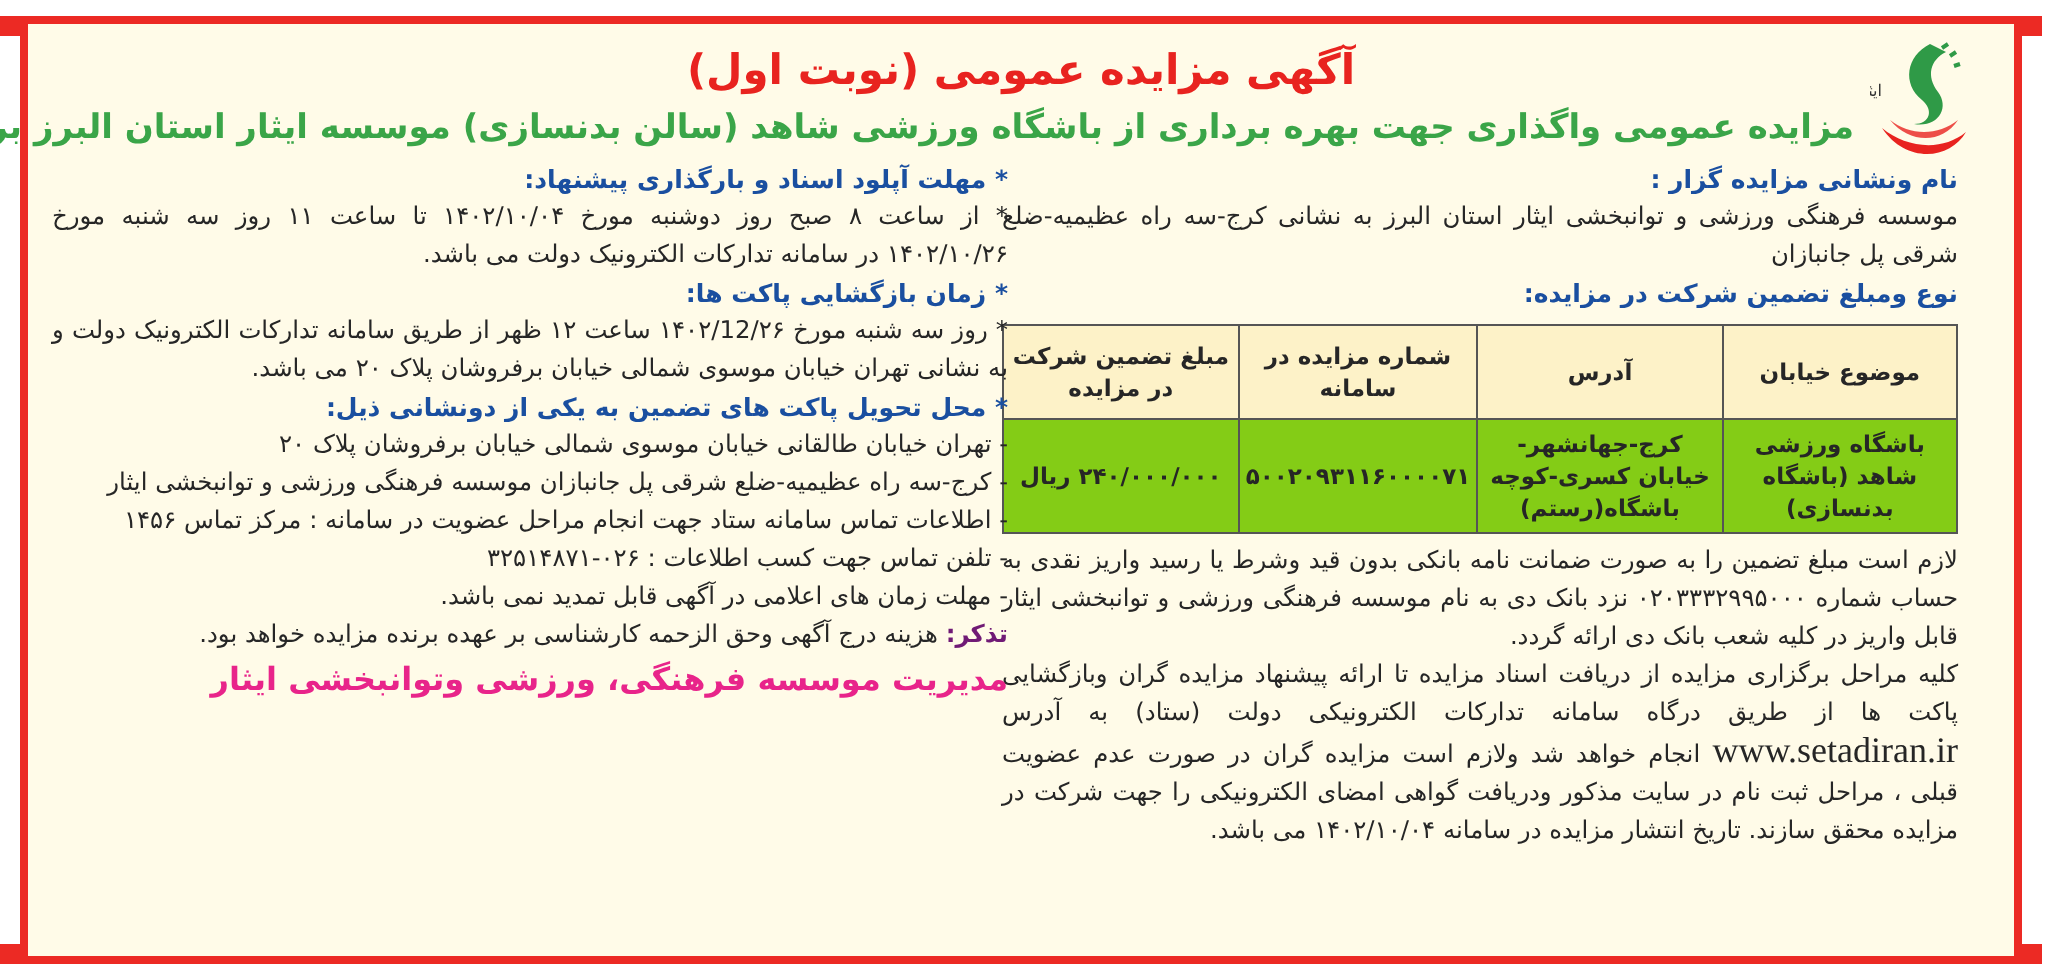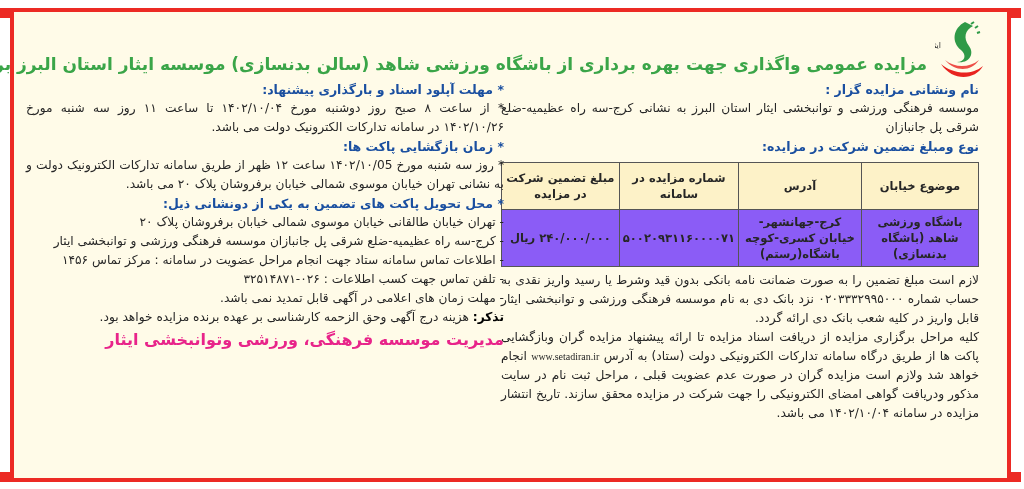--- a/index.html
+++ b/index.html
@@ -36,34 +36,34 @@
   .col {
     position: absolute; top: 68px;
     font-size: 12.2px; line-height: 19px; color: #262626;
     text-align: justify;
   }
   .col.right { right: 28px; width: 478px; }
   .col.left  { left: 12px;  width: 478px; }
 
   .heading { color: #1a4fa0; font-weight: bold; font-size: 12.5px; line-height: 19px; }
   .para { margin-bottom: 0; }
-  .link-ltr { font-family: "Liberation Serif", serif; direction: ltr; unicode-bidi: embed; font-size: 10px; }
+  .link-ltr { font-family: "Liberation Serif", serif; direction: ltr; unicode-bidi: embed; font-size: 18px; }
 
   table.auction {
     width: 478px; border-collapse: collapse; margin: 6px 0 4px 0;
     font-size: 11.5px; text-align: center;
   }
   table.auction th, table.auction td {
     border: 1px solid #555555; padding: 4px 3px; vertical-align: middle;
     line-height: 16px;
   }
   table.auction th { background: #fdf2c8; color: #262626; font-weight: bold; height: 47px; }
-  table.auction td { background: #8b5cf6; color: #262626; font-weight: bold; height: 49px; }
+  table.auction td { background: #84cc16; color: #262626; font-weight: bold; height: 49px; }
 
-  .note-label { font-weight: bold; color: #000000; }
+  .note-label { font-weight: bold; color: #701a75; }
   .signature {
     color: #e8248a; font-weight: bold; font-size: 16px; line-height: 22px;
     margin-top: 2px;
   }
 </style>
 </head>
 <body>
 
 <div class="frame">
   <div class="corner-notch" style="left:-14px; top:-4px;"></div>
@@ -74,20 +74,21 @@
   <div class="logo">
     <svg width="54" height="66" viewBox="0 0 54 66">
       <path d="M30 4 C18 10 16 24 26 32 C32 37 30 44 22 44 C34 46 40 36 34 28 C28 20 30 12 38 8 Z" fill="#2f9a47"></path>
       <path d="M36 6 l3 -2 M40 10 l3 -2 M42 15 l3 -1" stroke="#2f9a47" stroke-width="2"></path>
       <path d="M6 46 C18 56 36 58 48 48 C40 62 18 64 6 46 Z" fill="#e8231f"></path>
       <path d="M10 42 C20 50 34 50 44 42 C36 54 20 54 10 42 Z" fill="#e8231f" opacity="0.8"></path>
       <text x="6" y="30" font-size="8" fill="#333" font-family="DejaVu Sans, sans-serif">ایثار</text>
     </svg>
   </div>
 
+  <div class="title-main">آگهی مزایده عمومی (نوبت اول)</div>
   <div class="title-sub">مزایده عمومی واگذاری جهت بهره برداری از باشگاه ورزشی شاهد (سالن بدنسازی) موسسه ایثار استان البرز برای مدت دوسال</div>
 
   <div class="col right">
     <div class="heading">نام ونشانی مزایده گزار :</div>
     <div class="para">موسسه فرهنگی ورزشی و توانبخشی ایثار استان البرز به نشانی کرج-سه راه عظیمیه-ضلع شرقی پل جانبازان</div>
     <div class="heading">نوع ومبلغ تضمین شرکت در مزایده:</div>
 
     <table class="auction">
       <thead>
         <tr>
@@ -114,21 +115,21 @@
       <span>انجام خواهد شد ولازم است مزایده گران در صورت عدم عضویت قبلی ، مراحل ثبت نام در سایت مذکور ودریافت گواهی امضای الکترونیکی را جهت شرکت در مزایده محقق سازند. تاریخ انتشار مزایده در سامانه ۱۴۰۲/۱۰/۰۴ می باشد.</span>
     </div>
   </div>
 
   <div class="col left">
 
     <div class="heading">* مهلت آپلود اسناد و بارگذاری پیشنهاد:</div>
     <div class="para">* از ساعت ۸ صبح روز دوشنبه مورخ ۱۴۰۲/۱۰/۰۴ تا ساعت ۱۱ روز سه شنبه مورخ ۱۴۰۲/۱۰/۲۶ در سامانه تدارکات الکترونیک دولت می باشد.</div>
 
     <div class="heading">* زمان بازگشایی پاکت ها:</div>
-    <div class="para">* روز سه شنبه مورخ ۱۴۰۲/۱۰/05 ساعت ۱۲ ظهر از طریق سامانه تدارکات الکترونیک دولت و به نشانی تهران خیابان موسوی شمالی خیابان برفروشان پلاک ۲۰ می باشد.</div>
+    <div class="para">* روز سه شنبه مورخ ۱۴۰۲/12/۲۶ ساعت ۱۲ ظهر از طریق سامانه تدارکات الکترونیک دولت و به نشانی تهران خیابان موسوی شمالی خیابان برفروشان پلاک ۲۰ می باشد.</div>
 
     <div class="heading">* محل تحویل پاکت های تضمین به یکی از دونشانی ذیل:</div>
     <div class="para">- تهران خیابان طالقانی خیابان موسوی شمالی خیابان برفروشان پلاک ۲۰</div>
     <div class="para">- کرج-سه راه عظیمیه-ضلع شرقی پل جانبازان موسسه فرهنگی ورزشی و توانبخشی ایثار</div>
     <div class="para">- اطلاعات تماس سامانه ستاد جهت انجام مراحل عضویت در سامانه : مرکز تماس ۱۴۵۶</div>
     <div class="para">- تلفن تماس جهت کسب اطلاعات : ۰۲۶-۳۲۵۱۴۸۷۱</div>
     <div class="para">- مهلت زمان های اعلامی در آگهی قابل تمدید نمی باشد.</div>
 
     <div class="para">
       <span class="note-label">تذکر:</span>

